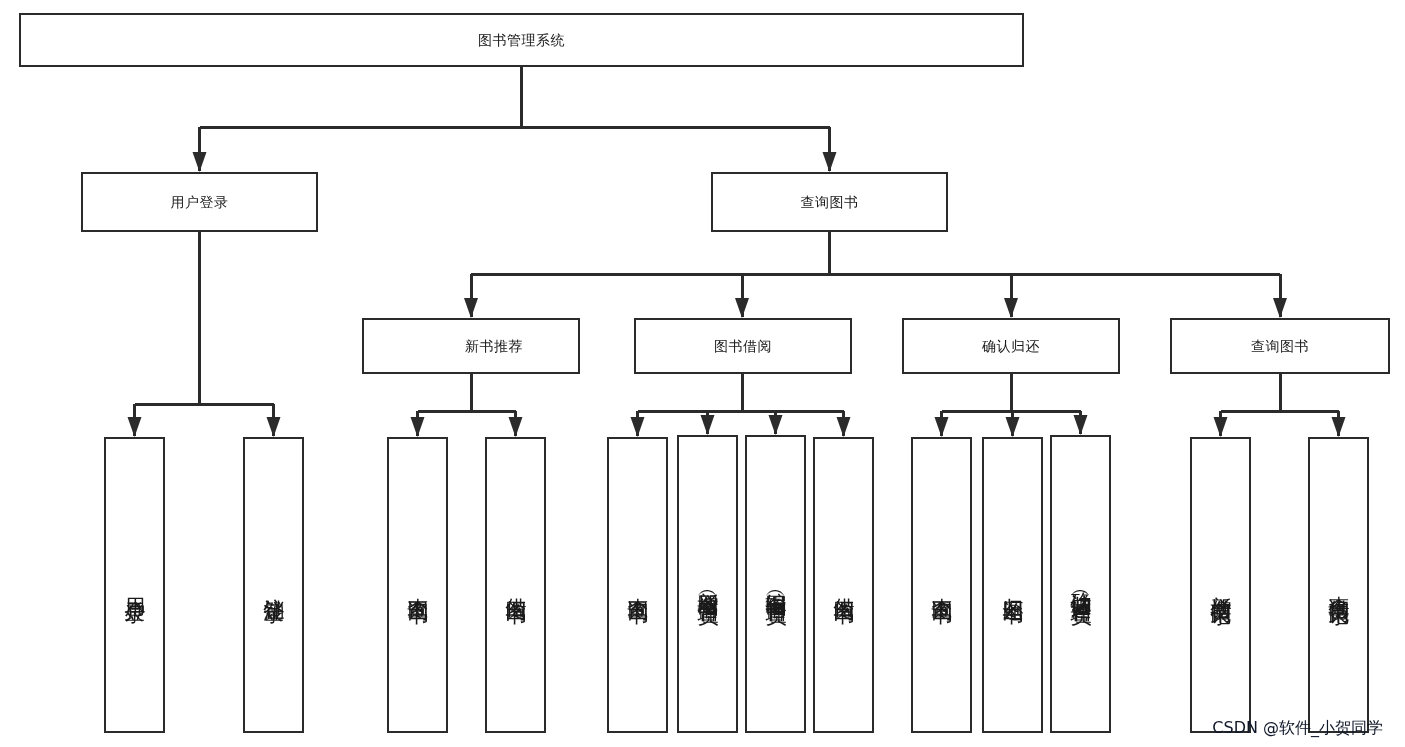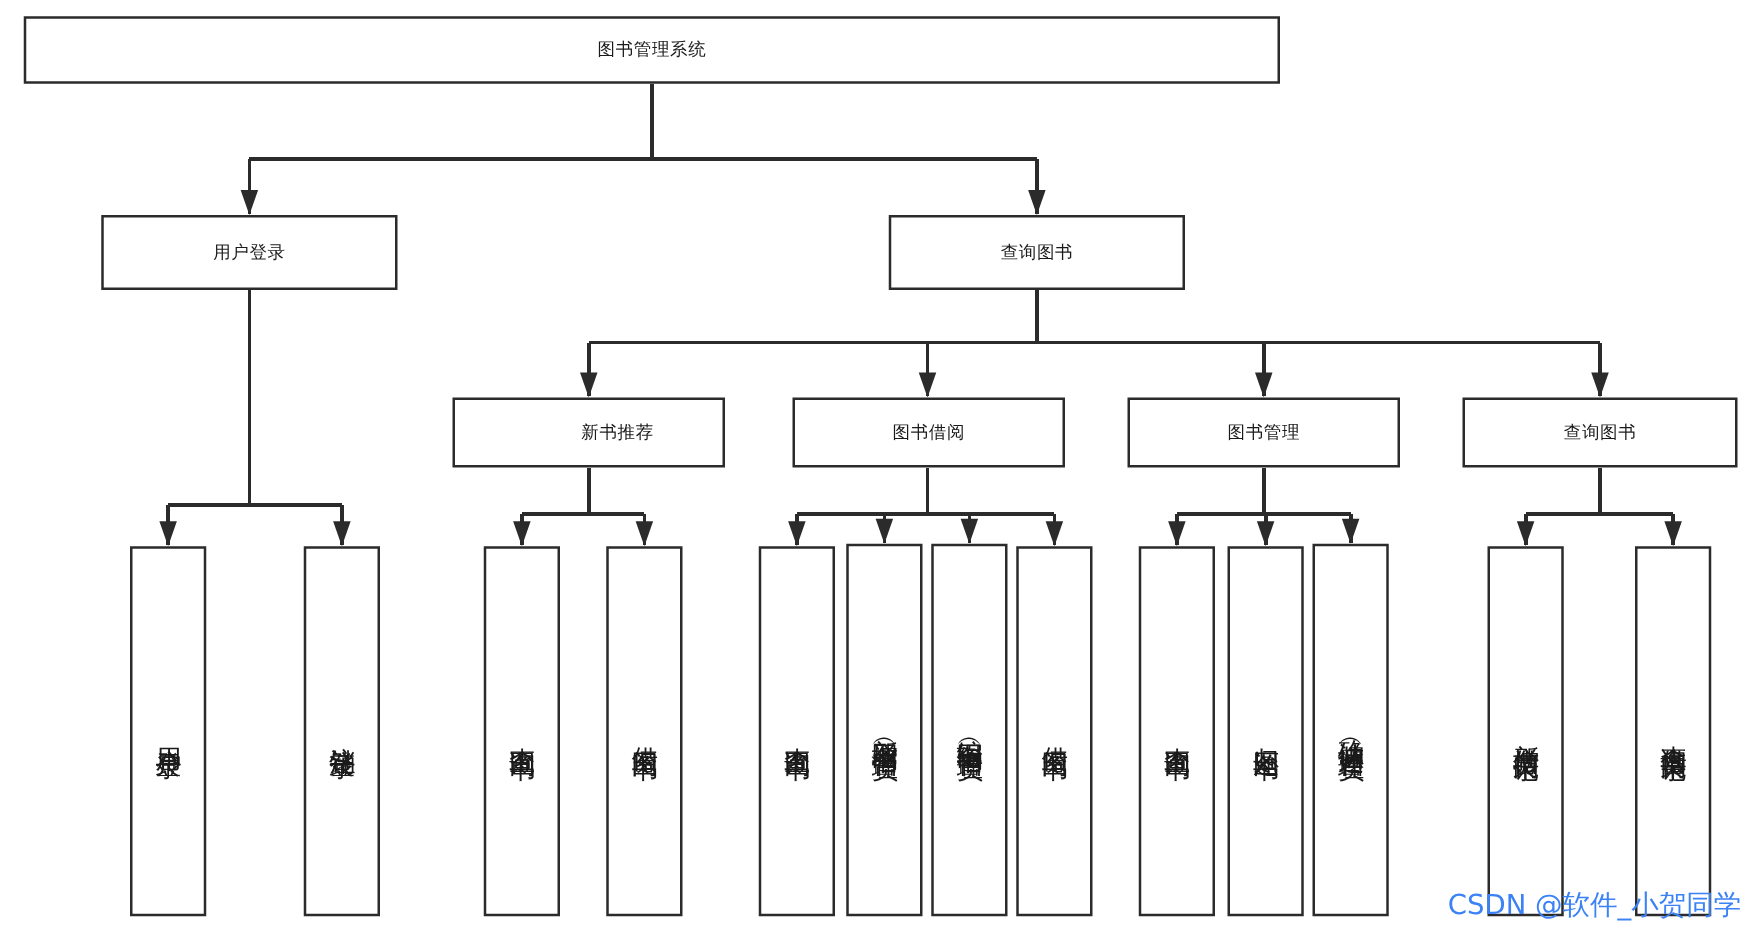--- a/index.html
+++ b/index.html
@@ -51,24 +51,24 @@
     writing-mode: vertical-rl;
     text-orientation: upright;
     font-size: 21px;
     line-height: 1.18;
     letter-spacing: 2px;
     white-space: normal;
     max-height: 100%;
   }
   #watermark {
     position: absolute;
-    right: 12px;
+    right: 22px;
     bottom: 8px;
-    color: #3b82f6;
-    font-size: 22px;
+    color: #0f172a;
+    font-size: 16px;
     z-index: 3;
     white-space: nowrap;
     pointer-events: none;
   }
 </style>
 </head>
 <body>
 
 <div id="canvas">
 
@@ -138,21 +138,21 @@
     <span class="label">查询图书</span>
   </div>
 
   <div class="node h" id="n-new-book-rec" style="left: 362px; top: 318px; width: 218px; height: 56px; padding-left: 46px;">
     <span class="label">新书推荐</span>
   </div>
   <div class="node h" id="n-book-borrow" style="left: 634px; top: 318px; width: 218px; height: 56px;">
     <span class="label">图书借阅</span>
   </div>
   <div class="node h" id="n-current-borrow" style="left: 902px; top: 318px; width: 218px; height: 56px;">
-    <span class="label">图书管理</span>
+    <span class="label">确认归还</span>
   </div>
   <div class="node h" id="n-borrow-record" style="left: 1170px; top: 318px; width: 220px; height: 56px;">
     <span class="label">查询图书</span>
   </div>
 
   <div id="leaf-container">
       <div class="node v" id="n-leaf-user-login" style="left: 104px; top: 437px; width: 61px; height: 296px;">
         <span class="label">用户登录</span>
       </div>
       <div class="node v" id="n-leaf-logout" style="left: 243px; top: 437px; width: 61px; height: 296px;">

